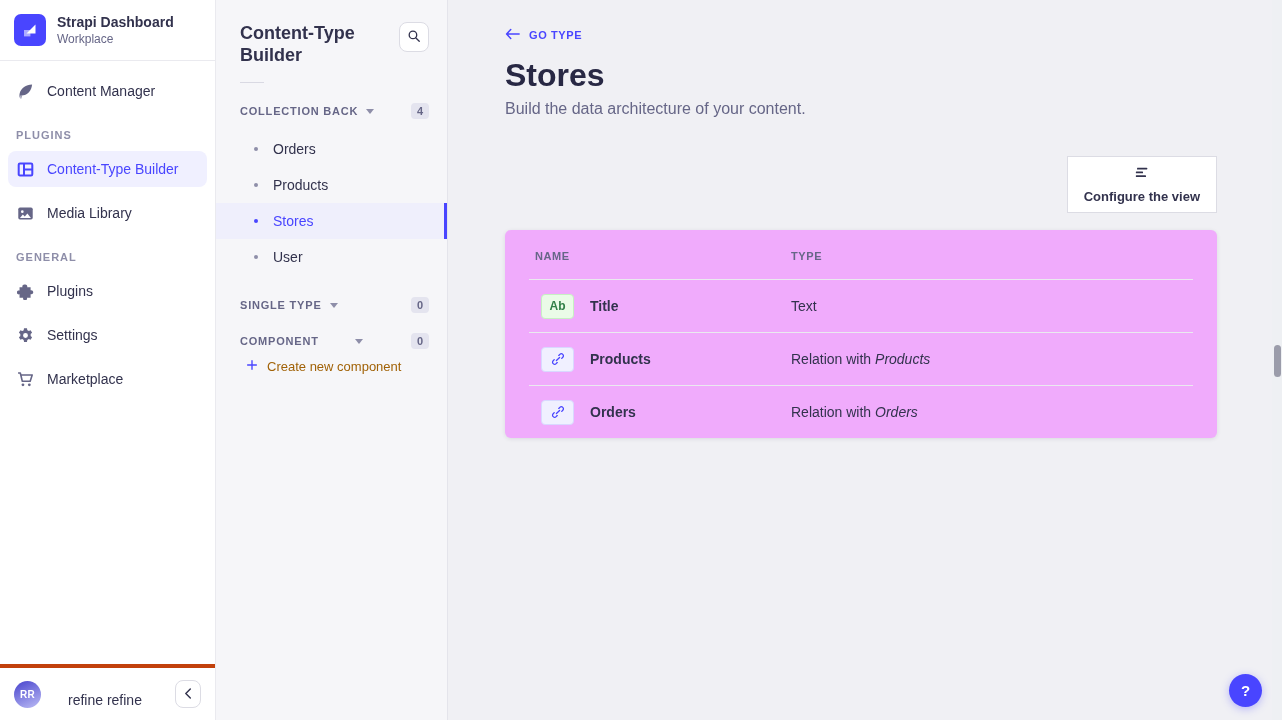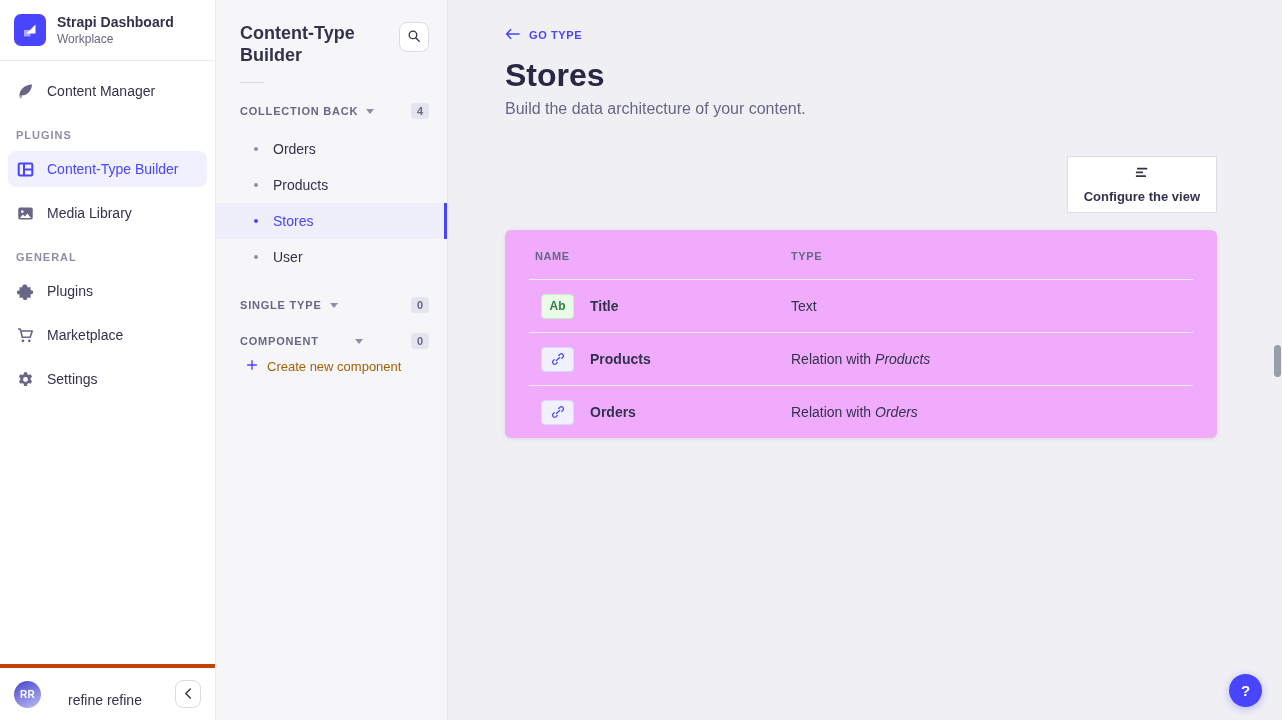--- a/index.html
+++ b/index.html
@@ -134,36 +134,36 @@
         <span class="ico">
           <svg width="17" height="17" viewBox="0 0 16 16" fill="currentColor">
             <path d="M6.9 1.3c-1 0-1.9.8-1.9 1.9 0 .2 0 .5.1.7H2.4v3.2c-.2-.1-.5-.1-.7-.1-1.1 0-1.9.9-1.9 1.9s.8 1.9 1.9 1.9c.2 0 .5 0 .7-.1v3.2h3.4c-.1.2-.1.4-.1.6 0 1.1.9 1.9 1.9 1.9s1.9-.8 1.9-1.9c0-.2 0-.4-.1-.6h3.4v-3.4c.2.1.4.1.6.1 1.1 0 1.9-.9 1.9-1.9s-.8-1.9-1.9-1.9c-.2 0-.4 0-.6.1V3.9h-3.2c.1-.2.1-.5.1-.7 0-1.1-.9-1.9-1.9-1.9z"></path>
           </svg>
         </span>
         <span>Plugins</span>
       </div>
 
       <div class="nav-item">
         <span class="ico">
+          <svg width="17" height="17" viewBox="0 0 16 16" fill="currentColor">
+            <path fill-rule="evenodd" d="M9.4 1.2l.3 1.8c.5.2 1 .4 1.4.8l1.7-.7 1.4 2.4-1.4 1.2c.1.3.1.6.1.9s0 .6-.1.9l1.4 1.2-1.4 2.4-1.7-.7c-.4.3-.9.6-1.4.8l-.3 1.8H6.6l-.3-1.8c-.5-.2-1-.4-1.4-.8l-1.7.7-1.4-2.4 1.4-1.2c-.1-.3-.1-.6-.1-.9s0-.6.1-.9L1.8 5.5l1.4-2.4 1.7.7c.4-.3.9-.6 1.4-.8l.3-1.8h2.8zM8 5.7a2.3 2.3 0 1 0 0 4.6 2.3 2.3 0 0 0 0-4.6z"></path>
+          </svg>
+        </span>
+        <span>Settings</span>
+      </div>
+
+      <div class="nav-item">
+        <span class="ico">
           <svg width="17" height="17" viewBox="0 0 16 16">
             <path d="M1 1.9h2.1l1.9 7.7h7.4l1.9-5.9H3.7" fill="none" stroke="currentColor" stroke-width="1.5" stroke-linejoin="round"></path>
             <circle cx="5.6" cy="13" r="1.3" fill="currentColor"></circle>
             <circle cx="11.6" cy="13" r="1.3" fill="currentColor"></circle>
           </svg>
         </span>
         <span>Marketplace</span>
-      </div>
-
-      <div class="nav-item">
-        <span class="ico">
-          <svg width="17" height="17" viewBox="0 0 16 16" fill="currentColor">
-            <path fill-rule="evenodd" d="M9.4 1.2l.3 1.8c.5.2 1 .4 1.4.8l1.7-.7 1.4 2.4-1.4 1.2c.1.3.1.6.1.9s0 .6-.1.9l1.4 1.2-1.4 2.4-1.7-.7c-.4.3-.9.6-1.4.8l-.3 1.8H6.6l-.3-1.8c-.5-.2-1-.4-1.4-.8l-1.7.7-1.4-2.4 1.4-1.2c-.1-.3-.1-.6-.1-.9s0-.6.1-.9L1.8 5.5l1.4-2.4 1.7.7c.4-.3.9-.6 1.4-.8l.3-1.8h2.8zM8 5.7a2.3 2.3 0 1 0 0 4.6 2.3 2.3 0 0 0 0-4.6z"></path>
-          </svg>
-        </span>
-        <span>Settings</span>
       </div>
     </div>
 
     <div class="sidebar-footer">
       <span class="avatar">RR</span>
       <span class="user-name">refine refine</span>
       <button class="collapse-btn">
         <span>
           <svg width="9" height="11" viewBox="0 0 10 12">
               <path d="M7 1L2 6l5 5" fill="none" stroke="#32324d" stroke-width="1.6" stroke-linecap="round" stroke-linejoin="round"></path>

